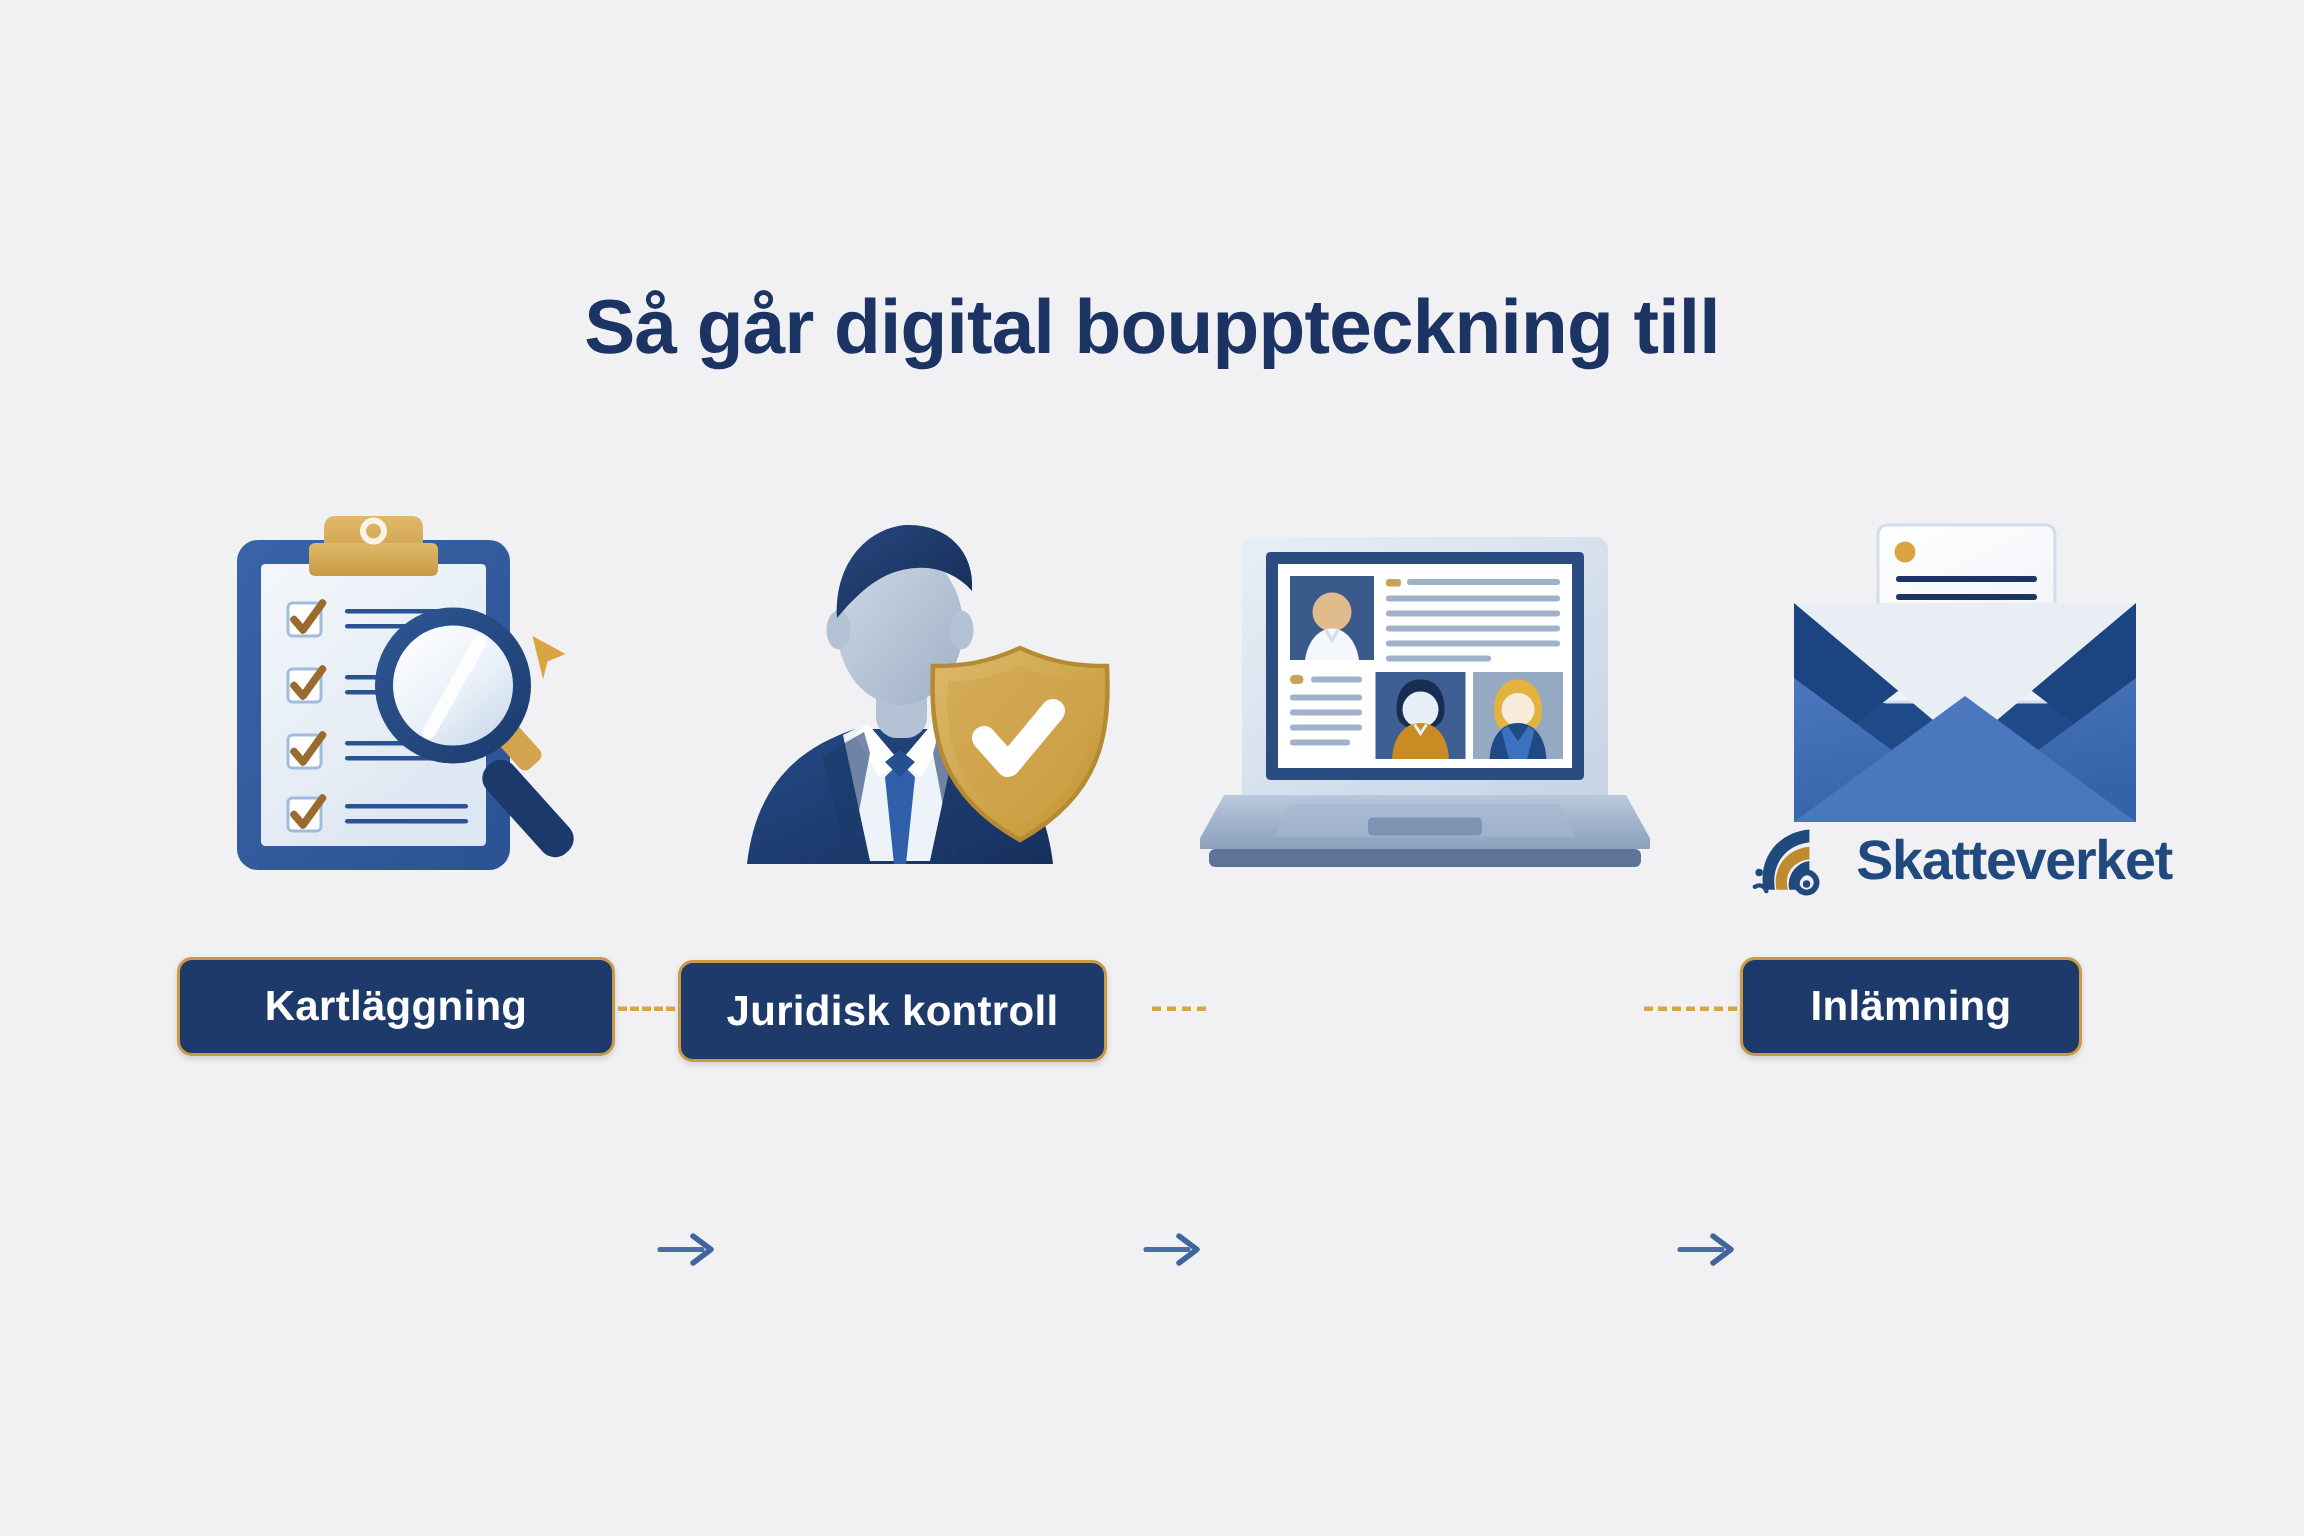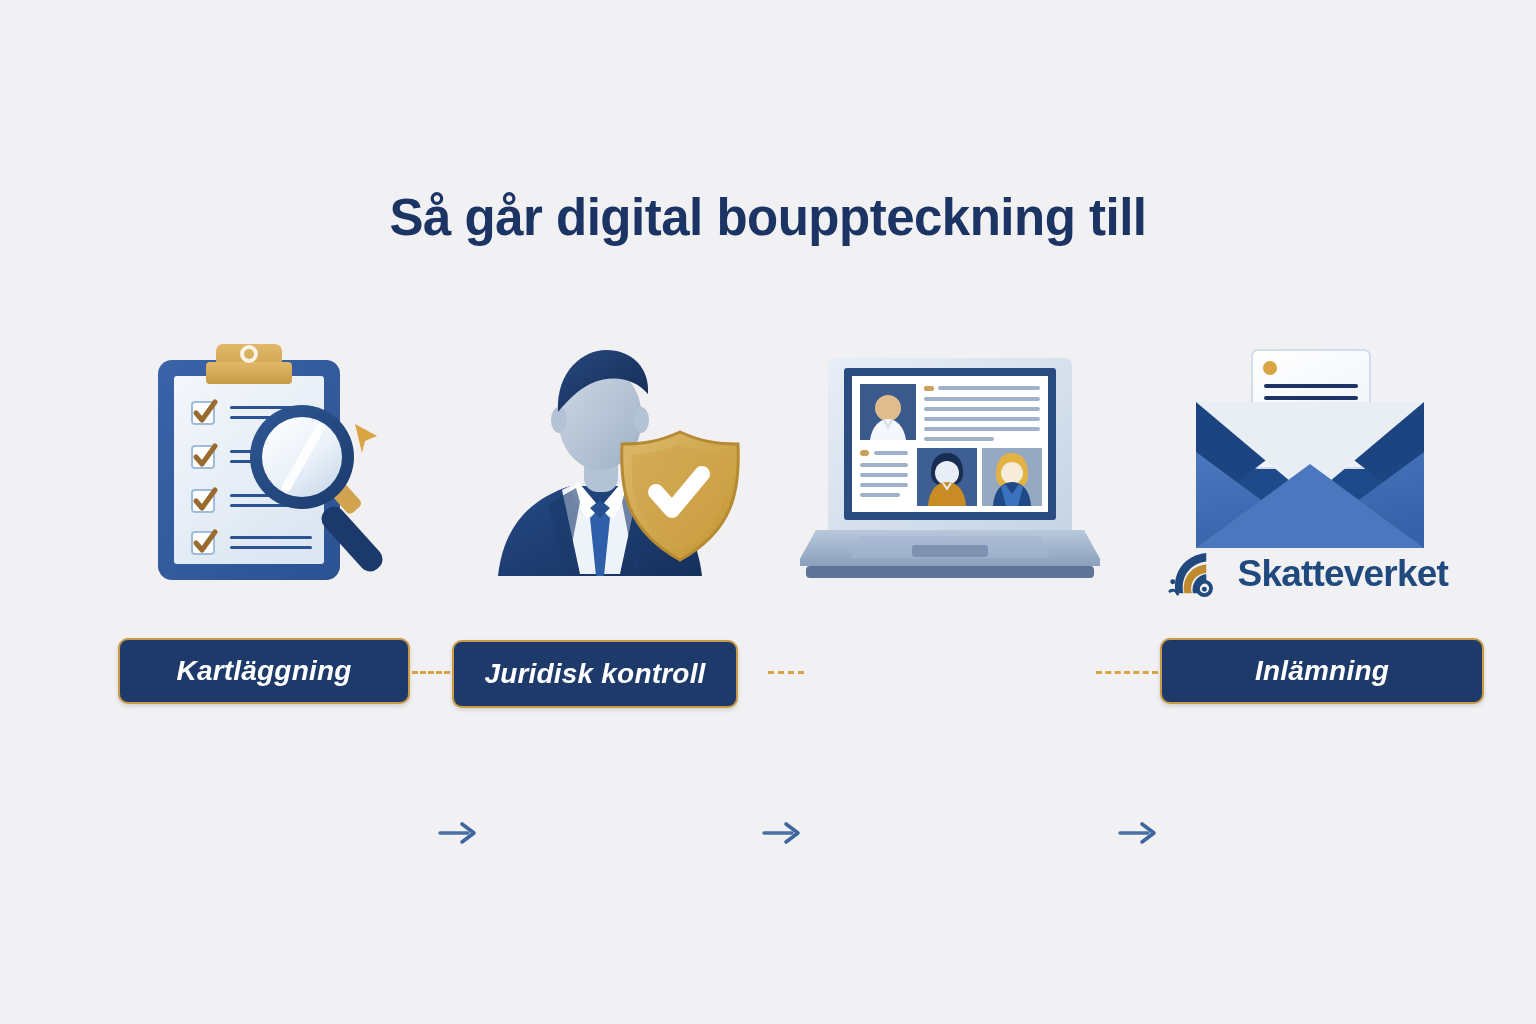--- a/index.html
+++ b/index.html
@@ -71,33 +71,32 @@
     top: 0;
     height: 66px;
     background: #1e3a6a;
     border: 2px solid #c79a43;
     border-radius: 10px;
     box-sizing: border-box;
     display: flex;
     align-items: center;
     justify-content: center;
     box-shadow: 0 2px 4px rgba(0,0,0,0.14);
-    font-style: italic;
   }
   .pill-label {
     color: #ffffff;
     font-size: 28px;
     font-weight: bold;
     white-space: nowrap;
     letter-spacing: 0.2px;
   }
   #pill-1 { left: 118px;  width: 292px; }
   #pill-2 { left: 452px;  width: 286px; top: 2px; height: 68px; }
   #pill-3 { left: 806px;  width: 288px; }
-  #pill-4 { left: 1160px; width: 324px; }
+  #pill-4 { left: 1160px; width: 228px; }
 
   .dash-link {
     position: absolute;
     top: 33px;
     height: 0;
     border-top: 3px dashed #d9a441;
   }
   #dash-1 { left: 412px;  width: 38px; }
   #dash-2 { left: 768px;  width: 36px; }
   #dash-3 { left: 1096px; width: 62px; }

